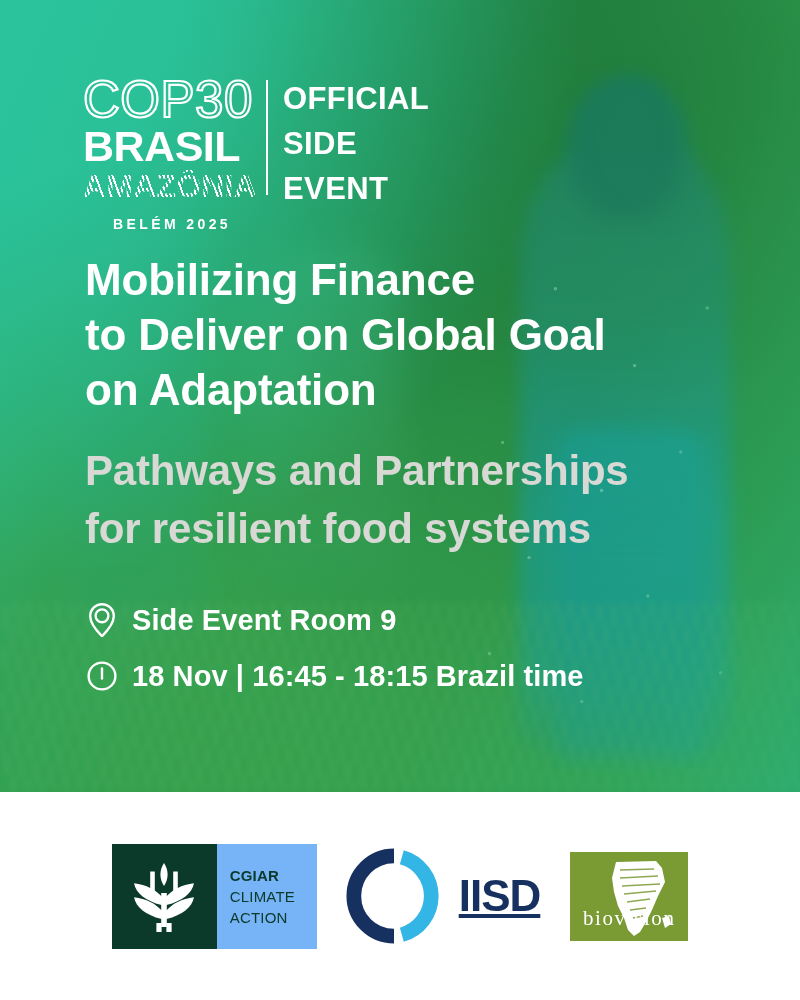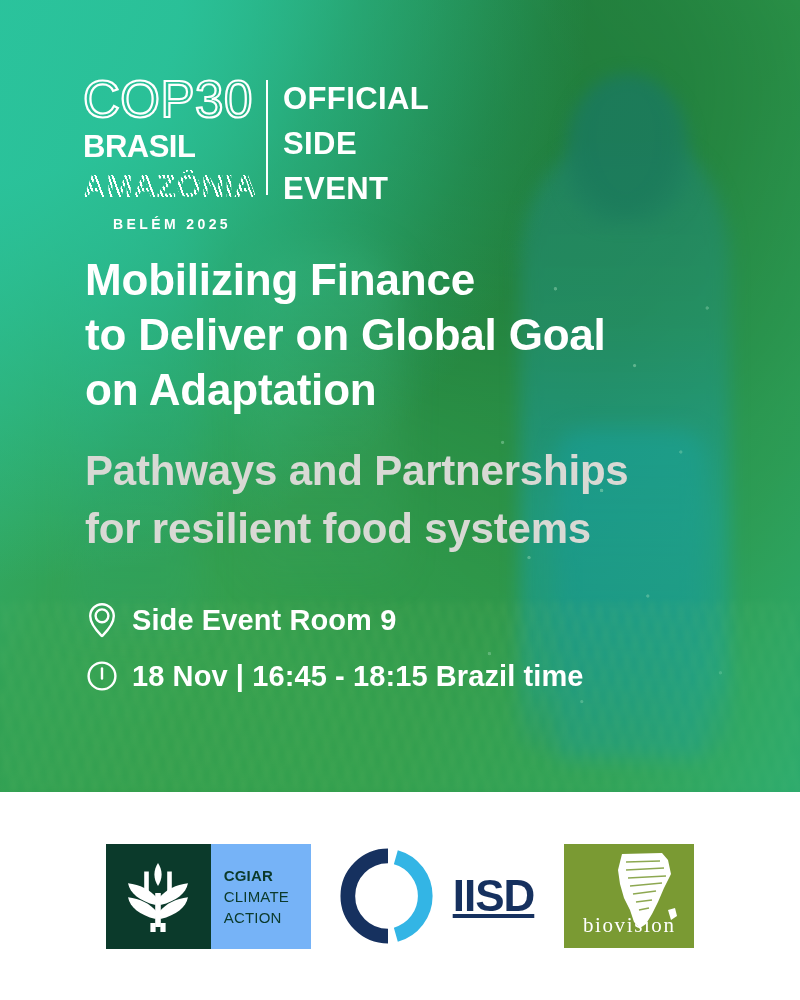--- a/index.html
+++ b/index.html
@@ -174,21 +174,21 @@
   .cop-line1 {
     font-size: 51px;
     line-height: 44px;
     font-weight: 400;
     letter-spacing: 0.5px;
     color: transparent;
     -webkit-text-stroke: 2.2px #ffffff;
     font-family: "Liberation Sans", sans-serif;
   }
   .cop-line2 {
-    font-size: 31px;
+    font-size: 43px;
     line-height: 45px;
     font-weight: 700;
     letter-spacing: -0.5px;
     color: #ffffff;
     margin-top: 2px;
   }
   .cop-line3 {
     position: relative;
     font-size: 32px;
     line-height: 33px;
@@ -341,26 +341,25 @@
     color: #16315f;
     letter-spacing: -1px;
     margin-left: 16px;
     line-height: 62px;
     text-decoration: underline;
   }
 
   
   .biovision {
     width: 118px;
-    height: 104px;
+    height: 89px;
     background: #7a9a33;
     margin-left: 30px;
     position: relative;
     overflow: hidden;
-    padding-left: 12px;
   }
   .bio-word {
     position: absolute;
     left: 0;
     right: 0;
     bottom: 10px;
     text-align: center;
     color: #ffffff;
     font-family: "Liberation Serif", serif;
     font-size: 21px;

